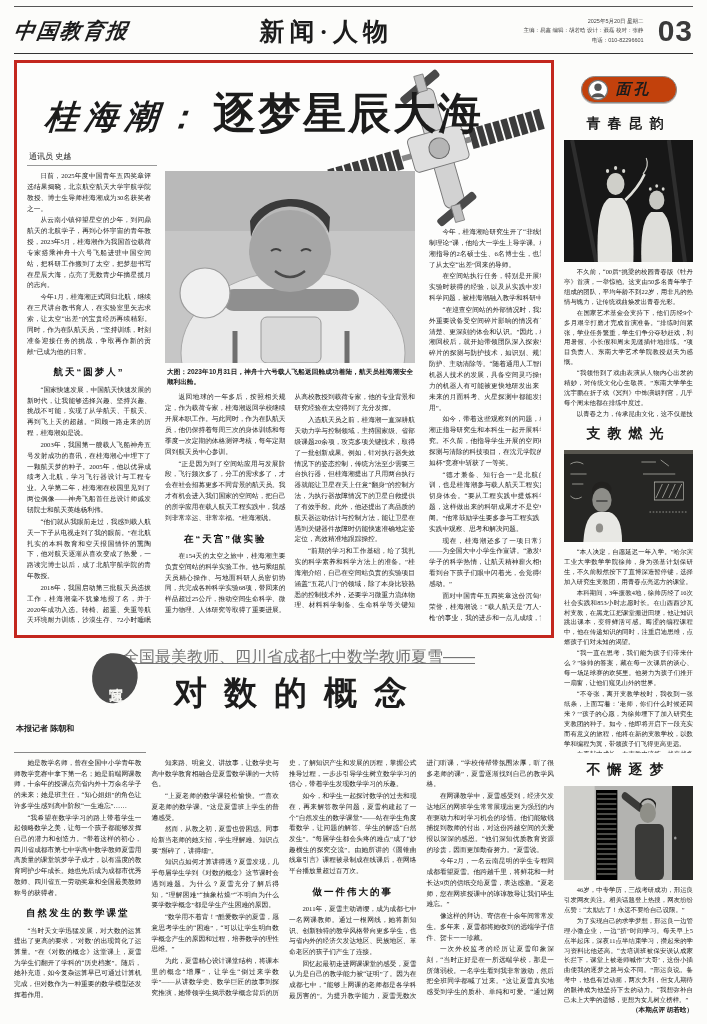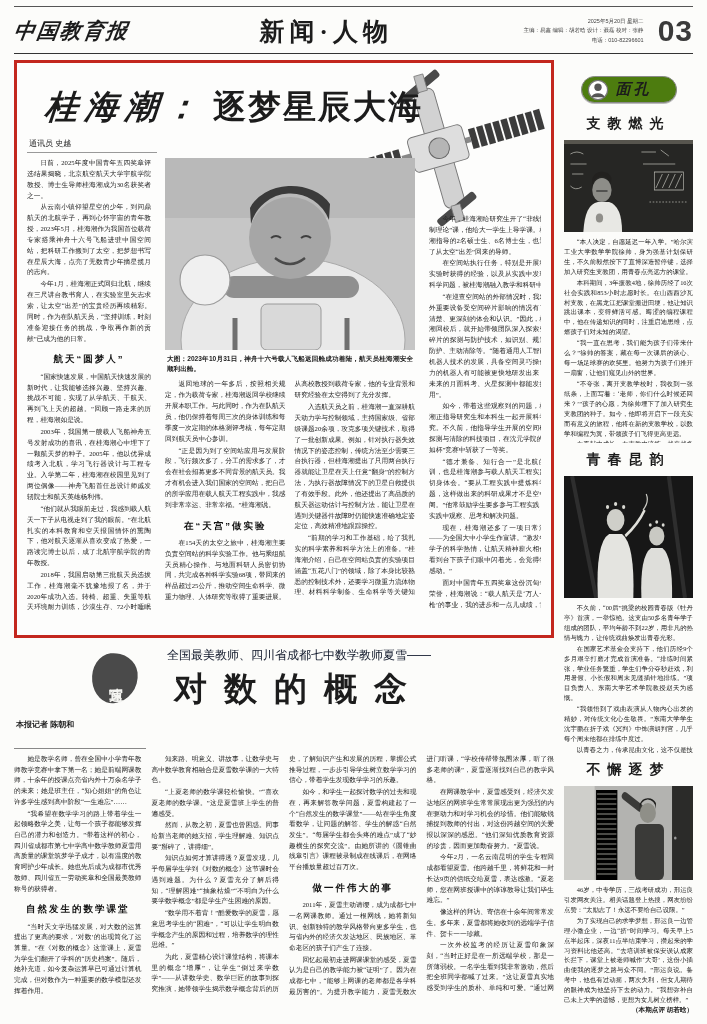--- a/index.html
+++ b/index.html
@@ -16,43 +16,43 @@
   .mast-rule{border-top:1.5px solid #333;margin:0 14px;}
   
   .content{display:flex;gap:10px;padding:6px 14px 0;}
   .left-col{width:540px;flex:none;}
   .sidebar{flex:1;min-width:0;}
   
   .main-box{position:relative;border:3px solid #c3271e;height:578px;padding:8px 10px;box-sizing:border-box;background:#fdfdfc;overflow:hidden;}
   .station{position:absolute;top:-4px;right:2px;width:225px;height:180px;z-index:0;}
   .headline{position:relative;z-index:1;display:flex;align-items:baseline;gap:8px;padding:14px 0 0 18px;}
   .cal-title{font-family:"Liberation Serif",serif;font-style:italic;font-weight:bold;font-size:33px;letter-spacing:7px;transform:skewX(-5deg);}
-  .big-title{font-family:"Liberation Sans",sans-serif;font-weight:900;font-size:33px;letter-spacing:2px;}
+  .big-title{font-family:"Liberation Sans",sans-serif;font-weight:900;font-size:43px;letter-spacing:2px;}
   .byline{position:relative;z-index:1;font-size:8px;font-weight:normal;color:#222;width:128px;border-bottom:1px solid #999;padding:8px 0 3px 2px;font-family:"Liberation Sans",sans-serif;}
   .main-cols{display:flex;gap:14px;margin-top:5px;height:452px;overflow:hidden;position:relative;z-index:1;}
   .mcol{font-size:6.7px;line-height:1.62;text-align:justify;color:#222;}
   .col-narrow{width:124px;flex:none;}
   .col-mid{width:250px;flex:none;}
   .col-last{width:124px;flex:none;padding-top:56px;box-sizing:border-box;}
   .para{margin:0 0 1px;text-indent:2em;}
   .subhead{font-family:"Liberation Sans",sans-serif;font-weight:bold;font-size:9.5px;text-align:center;text-indent:0;margin:7px 0 5px;letter-spacing:2px;color:#111;}
   .main-photo{width:100%;height:192px;background:#c9c9c9;overflow:hidden;}
   .main-photo svg{display:block;width:100%;height:100%;}
   .caption{font-size:6.6px;font-weight:bold;line-height:1.55;margin:4px 2px 5px;text-align:justify;color:#222;font-family:"Liberation Sans",sans-serif;}
   .mid-text{column-count:2;column-gap:9px;height:228px;overflow:hidden;}
   
   .bottom{position:relative;margin-top:9px;}
   .sketch-badge{position:absolute;left:78px;top:6px;width:46px;height:50px;background:#4a4a4a;border-radius:46% 54% 58% 42%/52% 44% 56% 48%;display:flex;align-items:center;justify-content:center;transform:rotate(-6deg);}
   .sketch-badge span{color:#f5f5f2;font-family:"Liberation Serif",serif;font-weight:bold;font-size:14px;letter-spacing:1px;transform:rotate(4deg);writing-mode:vertical-rl;}
-  .kicker{text-align:center;font-size:12px;color:#0f172a;padding-left:30px;font-family:"Liberation Sans",sans-serif;}
+  .kicker{text-align:center;font-size:16px;color:#737373;padding-left:30px;font-family:"Liberation Sans",sans-serif;text-decoration:underline;}
   .bottom-title{text-align:center;font-family:"Liberation Sans",sans-serif;font-weight:900;font-size:33px;letter-spacing:17px;margin:3px 0 7px;padding-left:30px;}
   .bottom-byline{font-size:8px;font-weight:bold;width:130px;border-bottom:1px solid #888;padding:0 0 18px 2px;margin-bottom:5px;font-family:"Liberation Sans",sans-serif;}
   .bottom-text{column-count:4;column-gap:10px;font-size:6.7px;line-height:1.6;text-align:justify;height:248px;overflow:hidden;color:#222;}
   
-  .face-badge{margin:16px auto 12px;width:96px;height:27px;background:#4d7c0f;border:1px solid #8a8a8a;border-radius:15px;display:flex;align-items:center;gap:7px;padding:0 5px;box-sizing:border-box;box-shadow:0 1px 0 #bbb;}
+  .face-badge{margin:16px auto 12px;width:96px;height:27px;background:#c2410c;border:1px solid #8a8a8a;border-radius:15px;display:flex;align-items:center;gap:7px;padding:0 5px;box-sizing:border-box;box-shadow:0 1px 0 #bbb;}
   .face-badge .txt{font-family:"Liberation Serif",serif;font-style:italic;font-weight:bold;font-size:15px;letter-spacing:3px;}
   .sb-title{text-align:center;font-family:"Liberation Serif",serif;font-weight:bold;font-size:14px;letter-spacing:7px;margin:8px 0 7px;}
   .sb-photo{width:100%;background:#2a2a2a;overflow:hidden;margin-bottom:5px;}
   .sb-photo svg{display:block;width:100%;height:100%;}
   .sb-text{font-size:6.4px;line-height:1.55;text-align:justify;color:#222;overflow:hidden;}
   .sb-text .para{margin-bottom:1px;}
   .credit{text-align:right;font-size:6.6px;font-weight:bold;margin-top:3px;color:#222;}
   .h-sb1{height:92px;} .h-sb2{height:122px;} .h-sb3{height:94px;}
   .t-sb1{height:206px;} .t-sb2{height:150px;} .t-sb3{height:118px;}
 </style>
@@ -208,55 +208,20 @@
       <div class="face-badge">
         <svg width="22" height="22" viewBox="0 0 24 24">
           <circle cx="12" cy="12" r="10.5" fill="#fff" stroke="#777" stroke-width="1.4"></circle>
           <circle cx="12" cy="9" r="4" fill="#555"></circle>
           <path d="M4.5 20 a8 7 0 0 1 15 0 z" fill="#555"></path>
         </svg>
         <span class="txt">面孔</span>
       </div>
 
       <div>
-        <div class="sb-title">支教燃光</div>
-        <div class="sb-photo h-sb1">
-          <svg viewBox="0 0 160 92" preserveAspectRatio="none">
-            <rect width="160" height="92" fill="#262624"></rect>
-            <rect width="160" height="4" fill="#57554e"></rect>
-            <g stroke="#d8d8d0" stroke-width="0.8" fill="none" opacity="0.85">
-              <path d="M8 14 q8 -4 16 0"></path>
-                <path d="M8 24 h20"></path>
-                <path d="M10 34 h14"></path>
-                <path d="M8 46 q6 5 14 1"></path>
-              <path d="M96 12 h18"></path>
-                <path d="M120 10 l10 6"></path>
-                <path d="M98 24 h40"></path>
-              <rect x="112" y="32" width="36" height="18"></rect>
-              <path d="M114 48 l8 -14 M122 48 l8 -14 M130 48 l8 -14 M138 48 l8 -14"></path>
-              <path d="M106 62 h46" stroke-dasharray="2 2"></path>
-            </g>
-            <path d="M24 92 q2 -28 18 -30 l14 0 q16 4 16 30 z" fill="#e8e8e4"></path>
-            <rect x="50" y="66" width="9" height="22" rx="4" fill="#e8e8e4" transform="rotate(-38 54 70)"></rect>
-            <circle cx="47" cy="50" r="12" fill="#8d8d88"></circle>
-            <path d="M35 46 a12 12 0 0 1 23 -2 l1 -6 a13 11 0 0 0 -24 1 z" fill="#22211f"></path>
-            <line x1="40" y1="51" x2="54" y2="51" stroke="#3a3a38" stroke-width="1.4"></line>
-            <circle cx="44" cy="78" r="4.5" fill="#55544f" opacity="0.6"></circle>
-          </svg>
-        </div>
-        <div class="sb-text t-sb1">
-            <p class="para">“本人决定，自愿延迟一年入学。”哈尔滨工业大学数学学院徐帅，身为强基计划保研生，不久前毅然按下了直博深造暂停键，选择加入研究生支教团，用青春点亮远方的课堂。</p>
-            <p class="para">本科期间，3年援教4地，徐帅历经了16次社会实践和853小时志愿时长。在山西西沙瓦村支教，在黑龙江把课堂搬进田埂，他让知识跳出课本，变得鲜活可感。晦涩的编程课程中，他在传递知识的同时，注重启迪思维，点燃孩子们对未知的渴望。</p>
-            <p class="para">“我一直在思考，我们能为孩子们带来什么？”徐帅的答案，藏在每一次课后的谈心、每一场足球赛的欢笑里。他努力为孩子们推开一扇窗，让他们窥见山外的世界。</p>
-            <p class="para">“不夸张，离开支教学校时，我收到一张纸条，上面写着：‘老师，你们什么时候还回来？’”孩子的心愿，为徐帅埋下了加入研究生支教团的种子。如今，他即将开启下一段充实而有意义的旅程，他将在新的支教学校，以数学和编程为翼，带领孩子们飞得更高更远。</p>
-            <p class="para">在奉献中成长，在支教中淬炼，越来越多的“徐帅”，正以行动诠释着青春的美好意义。</p>
-          </div>
-      </div>
-
-      <div>
         <div class="sb-title">青春昆韵</div>
         <div class="sb-photo h-sb2">
           <svg viewBox="0 0 160 122" preserveAspectRatio="none">
             <rect width="160" height="122" fill="#171717"></rect>
             <g stroke="#2e2e2e" stroke-width="5">
                 <line x1="10" y1="0" x2="40" y2="122"></line>
                 <line x1="130" y1="0" x2="150" y2="122"></line>
               </g>
             <path d="M42 122 q-3 -56 14 -64 l16 0 q16 10 14 64 z" fill="#e4e4e0"></path>
             <circle cx="64" cy="44" r="11" fill="#cfcfc9"></circle>
@@ -276,20 +241,55 @@
                 <circle cx="115" cy="46" r="1.8"></circle>
                 <circle cx="123" cy="49" r="1.8"></circle>
               </g>
           </svg>
         </div>
         <div class="sb-text t-sb2">
             <p class="para">不久前，“00后”挑梁的校园青春版《牡丹亭》首演，一举惊艳。这支由50多名青年学子组成的团队，平均年龄不到22岁，用非凡的热情与魄力，让传统戏曲焕发出青春光彩。</p>
             <p class="para">在国家艺术基金会支持下，他们历经9个多月艰辛打磨才完成首演准备。“排练时间紧张，学业任务繁重，学生们争分夺秒赶戏，利用暑假、小长假和周末见缝插针地排练。”项目负责人、东南大学艺术学院教授赵天为感慨。</p>
             <p class="para">“我领悟到了戏曲表演从人物内心出发的精妙，对传统文化心生敬畏。”东南大学学生沈宇鹏在折子戏《冥判》中饰演胡判官，几乎每个周末他都在排练中度过。</p>
             <p class="para">以青春之力，传承昆曲文化，这不仅是技艺的传授，更是文化的接力。</p>
+          </div>
+      </div>
+
+      <div>
+        <div class="sb-title">支教燃光</div>
+        <div class="sb-photo h-sb1">
+          <svg viewBox="0 0 160 92" preserveAspectRatio="none">
+            <rect width="160" height="92" fill="#262624"></rect>
+            <rect width="160" height="4" fill="#57554e"></rect>
+            <g stroke="#d8d8d0" stroke-width="0.8" fill="none" opacity="0.85">
+              <path d="M8 14 q8 -4 16 0"></path>
+                <path d="M8 24 h20"></path>
+                <path d="M10 34 h14"></path>
+                <path d="M8 46 q6 5 14 1"></path>
+              <path d="M96 12 h18"></path>
+                <path d="M120 10 l10 6"></path>
+                <path d="M98 24 h40"></path>
+              <rect x="112" y="32" width="36" height="18"></rect>
+              <path d="M114 48 l8 -14 M122 48 l8 -14 M130 48 l8 -14 M138 48 l8 -14"></path>
+              <path d="M106 62 h46" stroke-dasharray="2 2"></path>
+            </g>
+            <path d="M24 92 q2 -28 18 -30 l14 0 q16 4 16 30 z" fill="#e8e8e4"></path>
+            <rect x="50" y="66" width="9" height="22" rx="4" fill="#e8e8e4" transform="rotate(-38 54 70)"></rect>
+            <circle cx="47" cy="50" r="12" fill="#8d8d88"></circle>
+            <path d="M35 46 a12 12 0 0 1 23 -2 l1 -6 a13 11 0 0 0 -24 1 z" fill="#22211f"></path>
+            <line x1="40" y1="51" x2="54" y2="51" stroke="#3a3a38" stroke-width="1.4"></line>
+            <circle cx="44" cy="78" r="4.5" fill="#55544f" opacity="0.6"></circle>
+          </svg>
+        </div>
+        <div class="sb-text t-sb1">
+            <p class="para">“本人决定，自愿延迟一年入学。”哈尔滨工业大学数学学院徐帅，身为强基计划保研生，不久前毅然按下了直博深造暂停键，选择加入研究生支教团，用青春点亮远方的课堂。</p>
+            <p class="para">本科期间，3年援教4地，徐帅历经了16次社会实践和853小时志愿时长。在山西西沙瓦村支教，在黑龙江把课堂搬进田埂，他让知识跳出课本，变得鲜活可感。晦涩的编程课程中，他在传递知识的同时，注重启迪思维，点燃孩子们对未知的渴望。</p>
+            <p class="para">“我一直在思考，我们能为孩子们带来什么？”徐帅的答案，藏在每一次课后的谈心、每一场足球赛的欢笑里。他努力为孩子们推开一扇窗，让他们窥见山外的世界。</p>
+            <p class="para">“不夸张，离开支教学校时，我收到一张纸条，上面写着：‘老师，你们什么时候还回来？’”孩子的心愿，为徐帅埋下了加入研究生支教团的种子。如今，他即将开启下一段充实而有意义的旅程，他将在新的支教学校，以数学和编程为翼，带领孩子们飞得更高更远。</p>
+            <p class="para">在奉献中成长，在支教中淬炼，越来越多的“徐帅”，正以行动诠释着青春的美好意义。</p>
           </div>
       </div>
 
       <div>
         <div class="sb-title">不懈逐梦</div>
         <div class="sb-photo h-sb3">
           <svg viewBox="0 0 160 94" preserveAspectRatio="none">
             <rect width="160" height="94" fill="#b3b3b0"></rect>
             <rect x="0" y="0" width="38" height="94" fill="#cfcfcb"></rect>
             <rect x="134" y="0" width="26" height="94" fill="#2b2b29"></rect>

